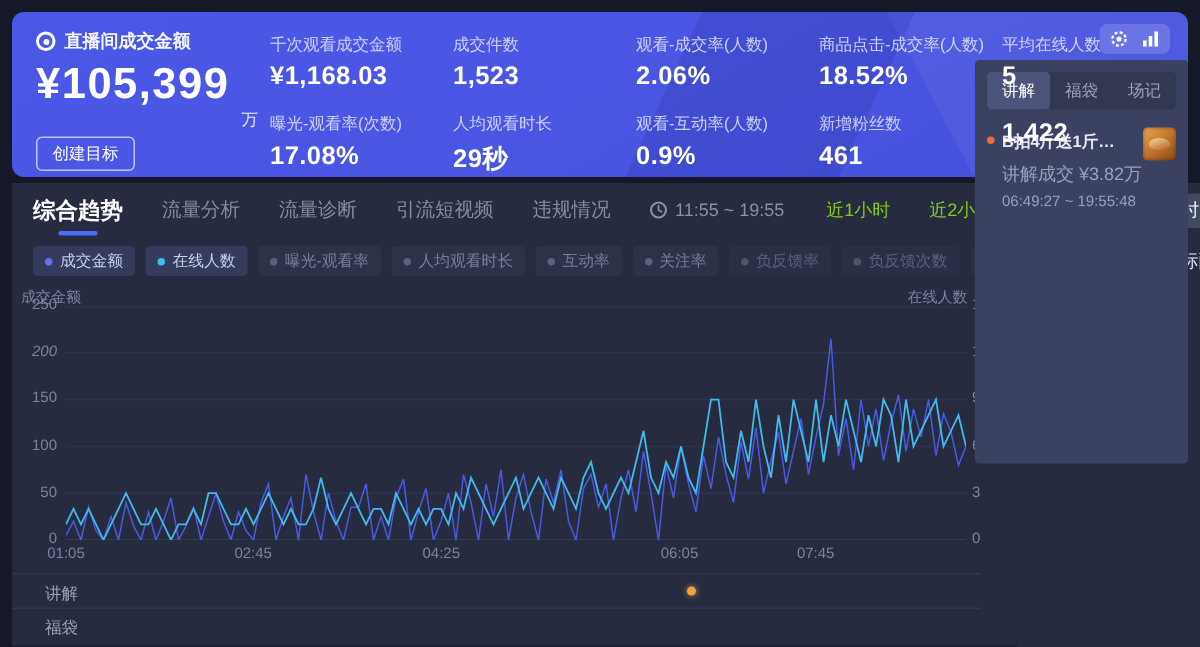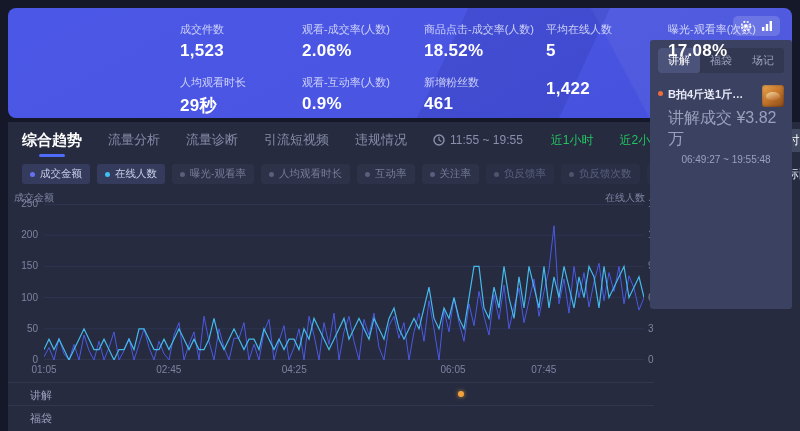--- a/index.html
+++ b/index.html
@@ -33,21 +33,21 @@
 
   
   .nav-row{position:absolute;left:0;top:0;width:100%;height:36px;display:flex;align-items:center;padding:0 14px;}
   .nav-tabs{display:flex;align-items:flex-start;}
   .nav-tab{font-size:13px;color:#858ba6;margin-right:26px;position:relative;cursor:pointer;white-space:nowrap;}
   .nav-tab.active{font-size:15px;font-weight:700;color:#fff;}
   .nav-tab.active::after{content:'';position:absolute;left:50%;transform:translateX(-50%);bottom:-7px;
     width:26px;height:3px;border-radius:2px;background:var(--accent,#4f6bfa);}
   .nav-spacer{flex:1;}
   .time{display:flex;align-items:center;gap:5px;font-size:12px;color:#8a90ab;margin-right:10px;white-space:nowrap;}
-  .range-btn{font-size:12px;color:#22c55e;margin-left:10px;padding:3px 8px;border-radius:3px;cursor:pointer;white-space:nowrap;}
+  .range-btn{font-size:12px;color:#84cc16;margin-left:10px;padding:3px 8px;border-radius:3px;cursor:pointer;white-space:nowrap;}
   .range-btn.active{background:#414963;color:#fff;}
 
   
   .chips-row{position:absolute;left:14px;top:42px;right:160px;display:flex;align-items:center;}
   .chips{display:flex;align-items:center;gap:7px;}
   .chip{display:flex;align-items:center;gap:5px;font-size:10.5px;padding:3px 8px;border-radius:3px;cursor:pointer;white-space:nowrap;}
   .chip.selected{background:#343b5c;color:#c9cfe9;}
   .chip.normal{background:#2d3249;color:#787e9a;}
   .chip.dim{background:#2a2f45;color:#5a6080;}
   .chip-dot{width:5px;height:5px;border-radius:50%;flex:0 0 auto;}
@@ -82,30 +82,45 @@
   .side-tabs{display:flex;margin:8px 8px 0;background:#333852;border-radius:3px;overflow:hidden;}
   .side-tab{flex:1;text-align:center;font-size:11px;color:#9aa0bd;padding:5px 0;cursor:pointer;}
   .side-tab.active{background:#4c537a;color:#fff;border-radius:3px;}
   .side-item{position:relative;margin:14px 8px 0;padding-left:10px;cursor:pointer;}
   .item-dot{position:absolute;left:0;top:4px;width:5px;height:5px;border-radius:50%;background:var(--alert,#f06a3c);}
   .item-title{font-size:11px;font-weight:700;color:#e8eaf8;width:86px;overflow:hidden;text-overflow:ellipsis;white-space:nowrap;}
   .item-thumb{position:absolute;right:0;top:-2px;width:22px;height:22px;border-radius:3px;
     background:linear-gradient(140deg,#e9a953 0%,#c77a2e 45%,#8a4a1a 100%);box-shadow:inset 0 0 3px rgba(0,0,0,.4);}
   .item-thumb::after{content:'';position:absolute;left:4px;top:7px;width:14px;height:8px;border-radius:50% 50% 40% 40%;
     background:linear-gradient(160deg,#f6d9a0,#b55f1f);}
-  .item-deal{font-size:16px;color:#9aa0bd;margin-top:6px;}
-  .item-time{font-size:10px;color:#9aa0bd;margin-top:4px;text-align:center;}
+  .item-deal{font-size:12px;color:#9aa0bd;margin-top:6px;}
+  .item-time{font-size:10px;color:#9aa0bd;margin-top:4px;}
 </style>
 </head>
 <body>
 
 <div class="page">
 
   <section class="banner">
+    <div class="b-main">
+      <div class="b-main-label">
+        <span class="target-icon">
+            <i></i>
+          </span>
+        <span>直播间成交金额</span>
+      </div>
+      <div class="b-value">¥105,399</div>
+      <div class="b-unit">万</div>
+      <button class="create-goal">创建目标</button>
+    </div>
     <div class="metrics">
+        <div class="m-cell">
+          <div class="m-label">千次观看成交金额</div>
+          <div class="m-value">¥1,168.03</div>
+        </div>
         <div class="m-cell">
           <div class="m-label">成交件数</div>
           <div class="m-value">1,523</div>
         </div>
         <div class="m-cell">
           <div class="m-label">观看-成交率(人数)</div>
           <div class="m-value">2.06%</div>
         </div>
         <div class="m-cell">
           <div class="m-label">商品点击-成交率(人数)</div>
@@ -228,21 +243,21 @@
       </div>
     </div>
 
     <span class="axis-title left">成交金额</span>
     <span class="axis-title right">在线人数</span>
     <div class="y-ticks left">
         <span style="top: 150px;">0</span>
         <span style="top: 118.8px;">50</span>
         <span style="top: 87.6px;">100</span>
         <span style="top: 56.4px;">150</span>
-        <span style="top: 25.2px;">200</span>
+        <span style="top: 25.2px; font-style: italic;">200</span>
         <span style="top: -6px; text-align: center;">250</span>
       </div>
     <div class="y-ticks right">
         <span style="top: 150px;">0</span>
         <span style="top: 118.8px;">3</span>
         <span style="top: 87.6px;">6</span>
         <span style="top: 56.4px;">9</span>
         <span style="top: 25.2px;">12</span>
         <span style="top: -6px;">15</span>
       </div>

